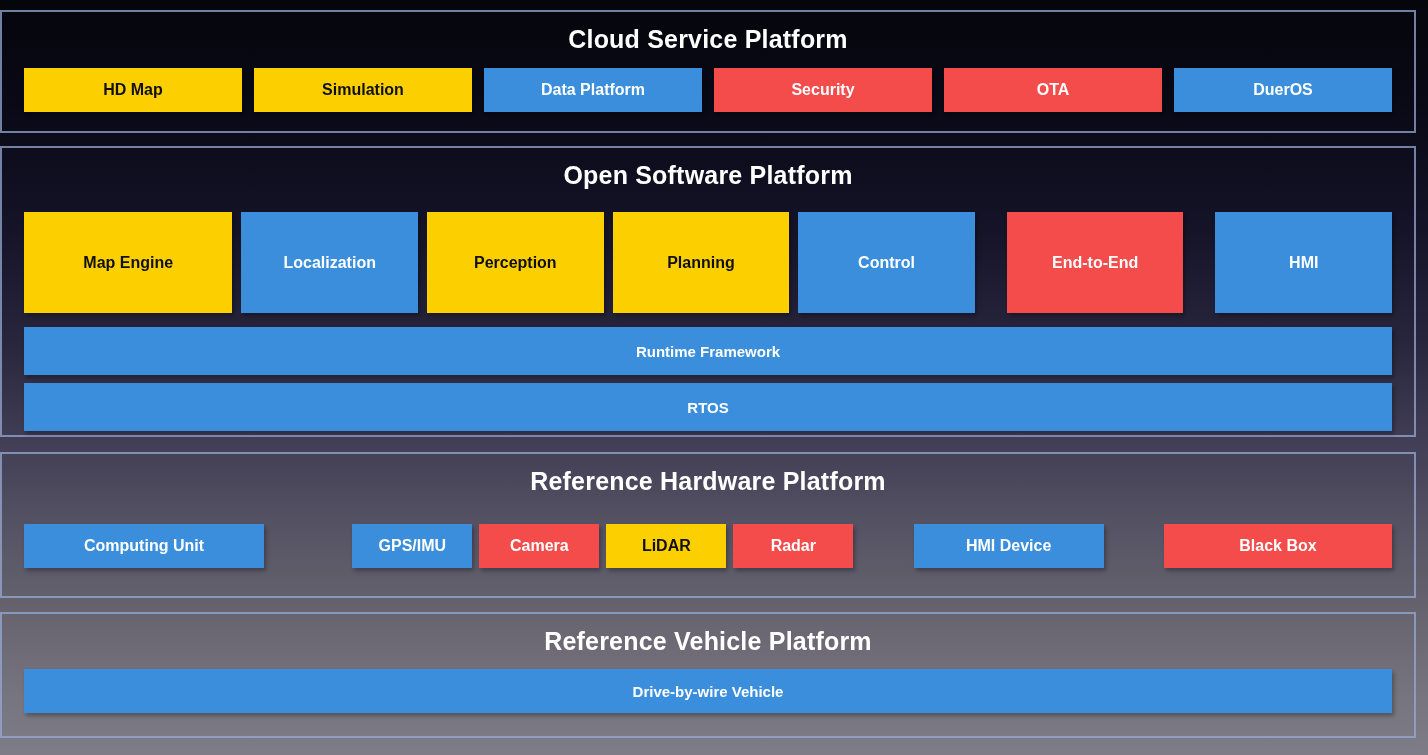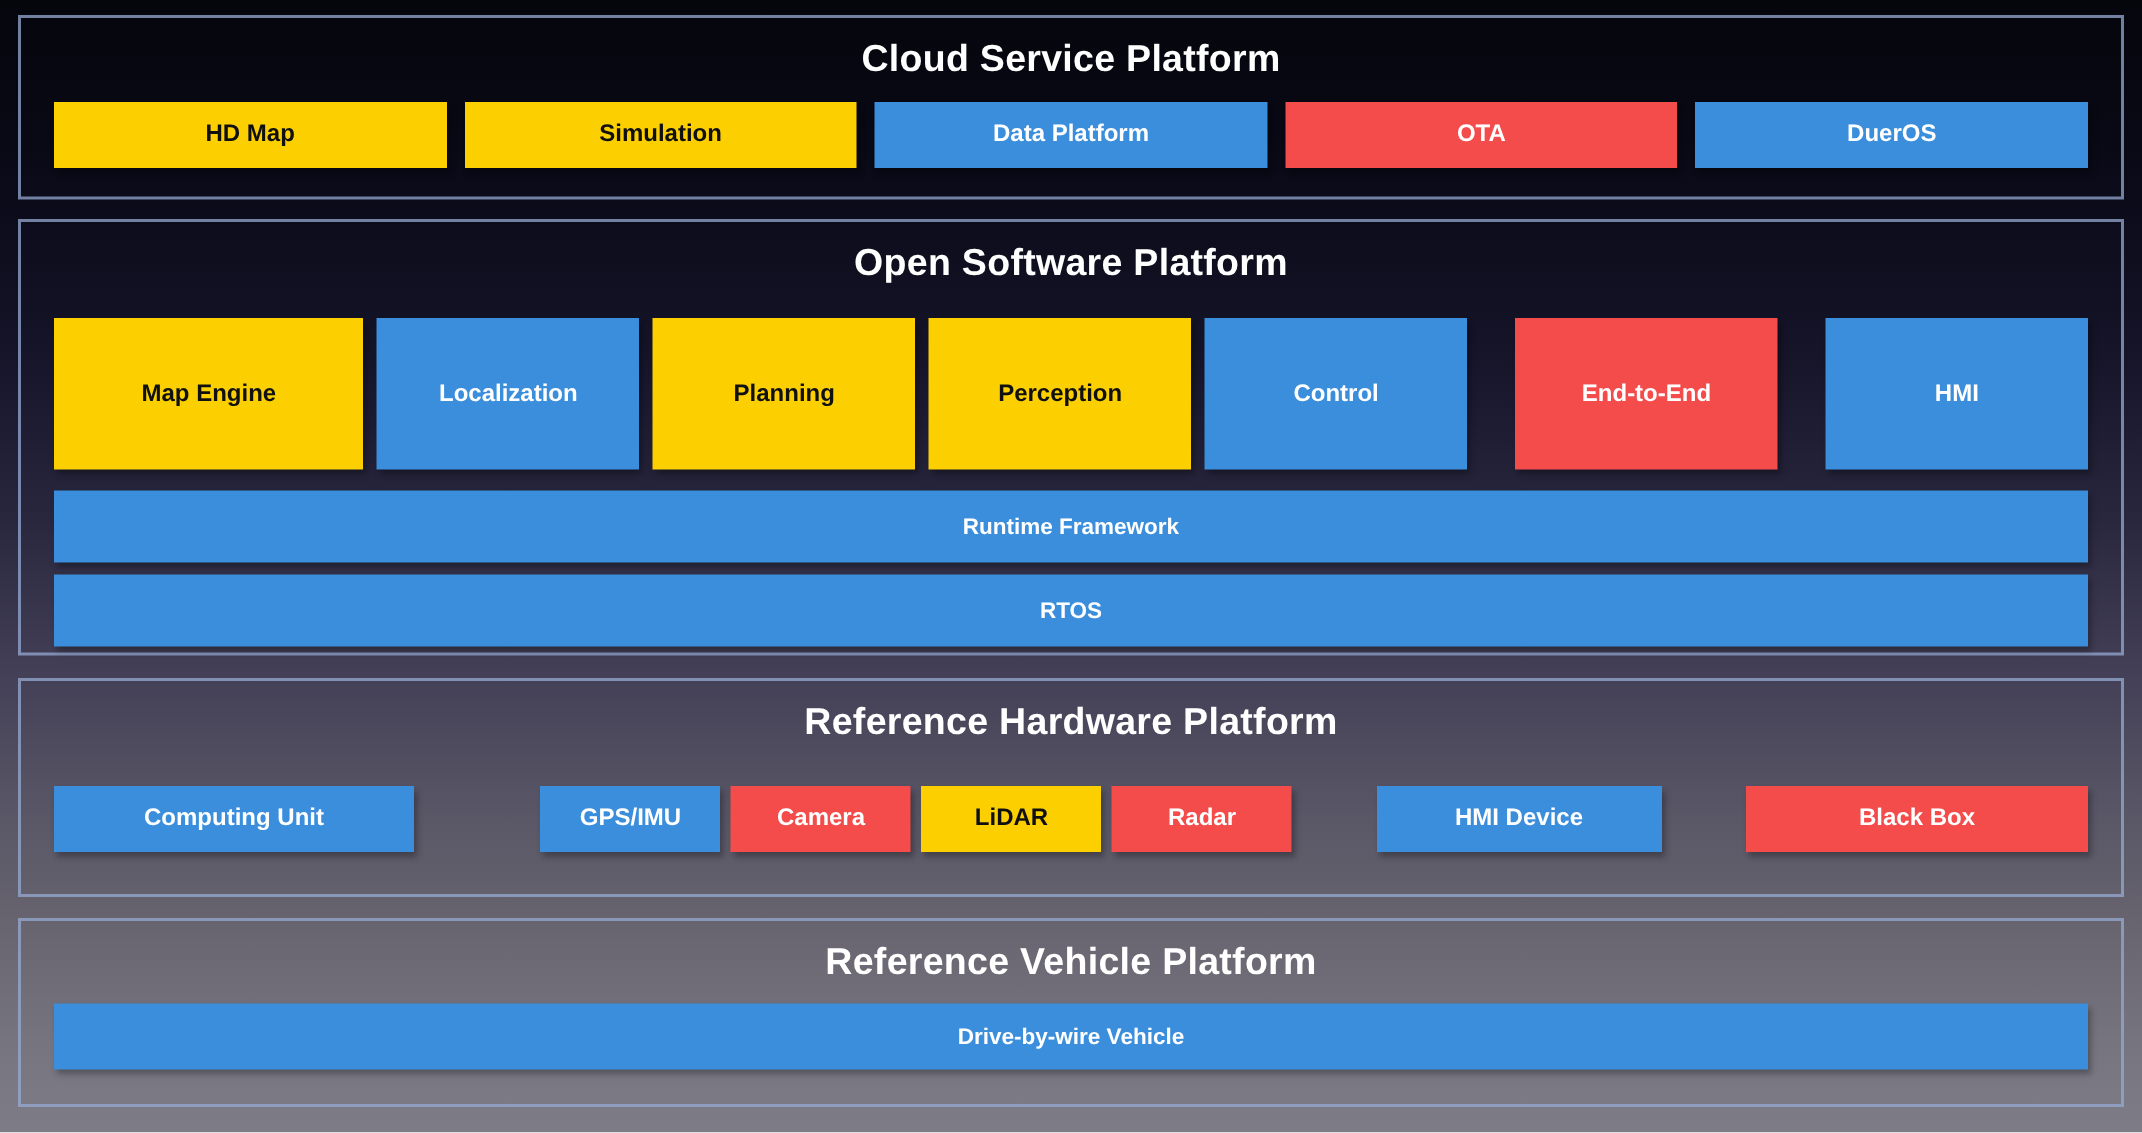--- a/index.html
+++ b/index.html
@@ -16,21 +16,20 @@
       #16152a 32%,
       #29273e 46%,
       #403d55 58%,
       #565364 70%,
       #686570 82%,
       #76747e 92%,
       #7e7c86 100%);
   }
   .panel {
     box-sizing: border-box;
-    margin-left: 12px;
     margin-right: 12px;
     border: 2px solid rgba(150, 170, 210, 0.75);
     padding: 0 22px;
   }
   .panel-cloud    { margin-top: 10px; height: 123px; }
   .panel-software { margin-top: 13px; height: 291px; }
   .panel-hardware { margin-top: 15px; height: 146px; }
   .panel-vehicle  { margin-top: 14px; height: 126px; }
   .panel-title {
     margin-top: 12px;
@@ -86,32 +85,33 @@
 <body>
 
 <div class="stage">
 
   <div class="panel panel-cloud">
     <div class="panel-title">Cloud Service Platform</div>
     <div class="row cloud-row">
       <div class="box" style="background-color: rgb(252, 208, 0); color: rgb(16, 16, 16);">HD Map</div>
       <div class="box" style="background-color: rgb(252, 208, 0); color: rgb(16, 16, 16);">Simulation</div>
       <div class="box" style="background-color: rgb(58, 142, 220); color: rgb(255, 255, 255);">Data Platform</div>
+      <div class="box" style="background-color: rgb(244, 75, 75); color: rgb(255, 255, 255);">Security</div>
       <div class="box" style="background-color: rgb(244, 75, 75); color: rgb(255, 255, 255);">OTA</div>
       <div class="box" style="background-color: rgb(58, 142, 220); color: rgb(255, 255, 255);">DuerOS</div>
     </div>
   </div>
 
   <div class="panel panel-software">
     <div class="panel-title">Open Software Platform</div>
     <div class="row module-row">
       <div class="box wide" style="background-color: rgb(252, 208, 0); color: rgb(16, 16, 16);">Map Engine</div>
       <div class="box" style="background-color: rgb(58, 142, 220); color: rgb(255, 255, 255);">Localization</div>
+      <div class="box" style="background-color: rgb(252, 208, 0); color: rgb(16, 16, 16);">Perception</div>
       <div class="box" style="background-color: rgb(252, 208, 0); color: rgb(16, 16, 16);">Planning</div>
-      <div class="box" style="background-color: rgb(252, 208, 0); color: rgb(16, 16, 16);">Perception</div>
       <div class="box" style="background-color: rgb(58, 142, 220); color: rgb(255, 255, 255);">Control</div>
       <div class="box offset" style="background-color: rgb(244, 75, 75); color: rgb(255, 255, 255);">End-to-End</div>
       <div class="box offset" style="background-color: rgb(58, 142, 220); color: rgb(255, 255, 255);">HMI</div>
     </div>
     <div class="bar bar-runtime" style="background-color: rgb(58, 142, 220); color: rgb(255, 255, 255);">Runtime Framework</div>
     <div class="bar bar-rtos" style="background-color: rgb(58, 142, 220); color: rgb(255, 255, 255);">RTOS</div>
   </div>
 
   <div class="panel panel-hardware">
     <div class="panel-title">Reference Hardware Platform</div>

